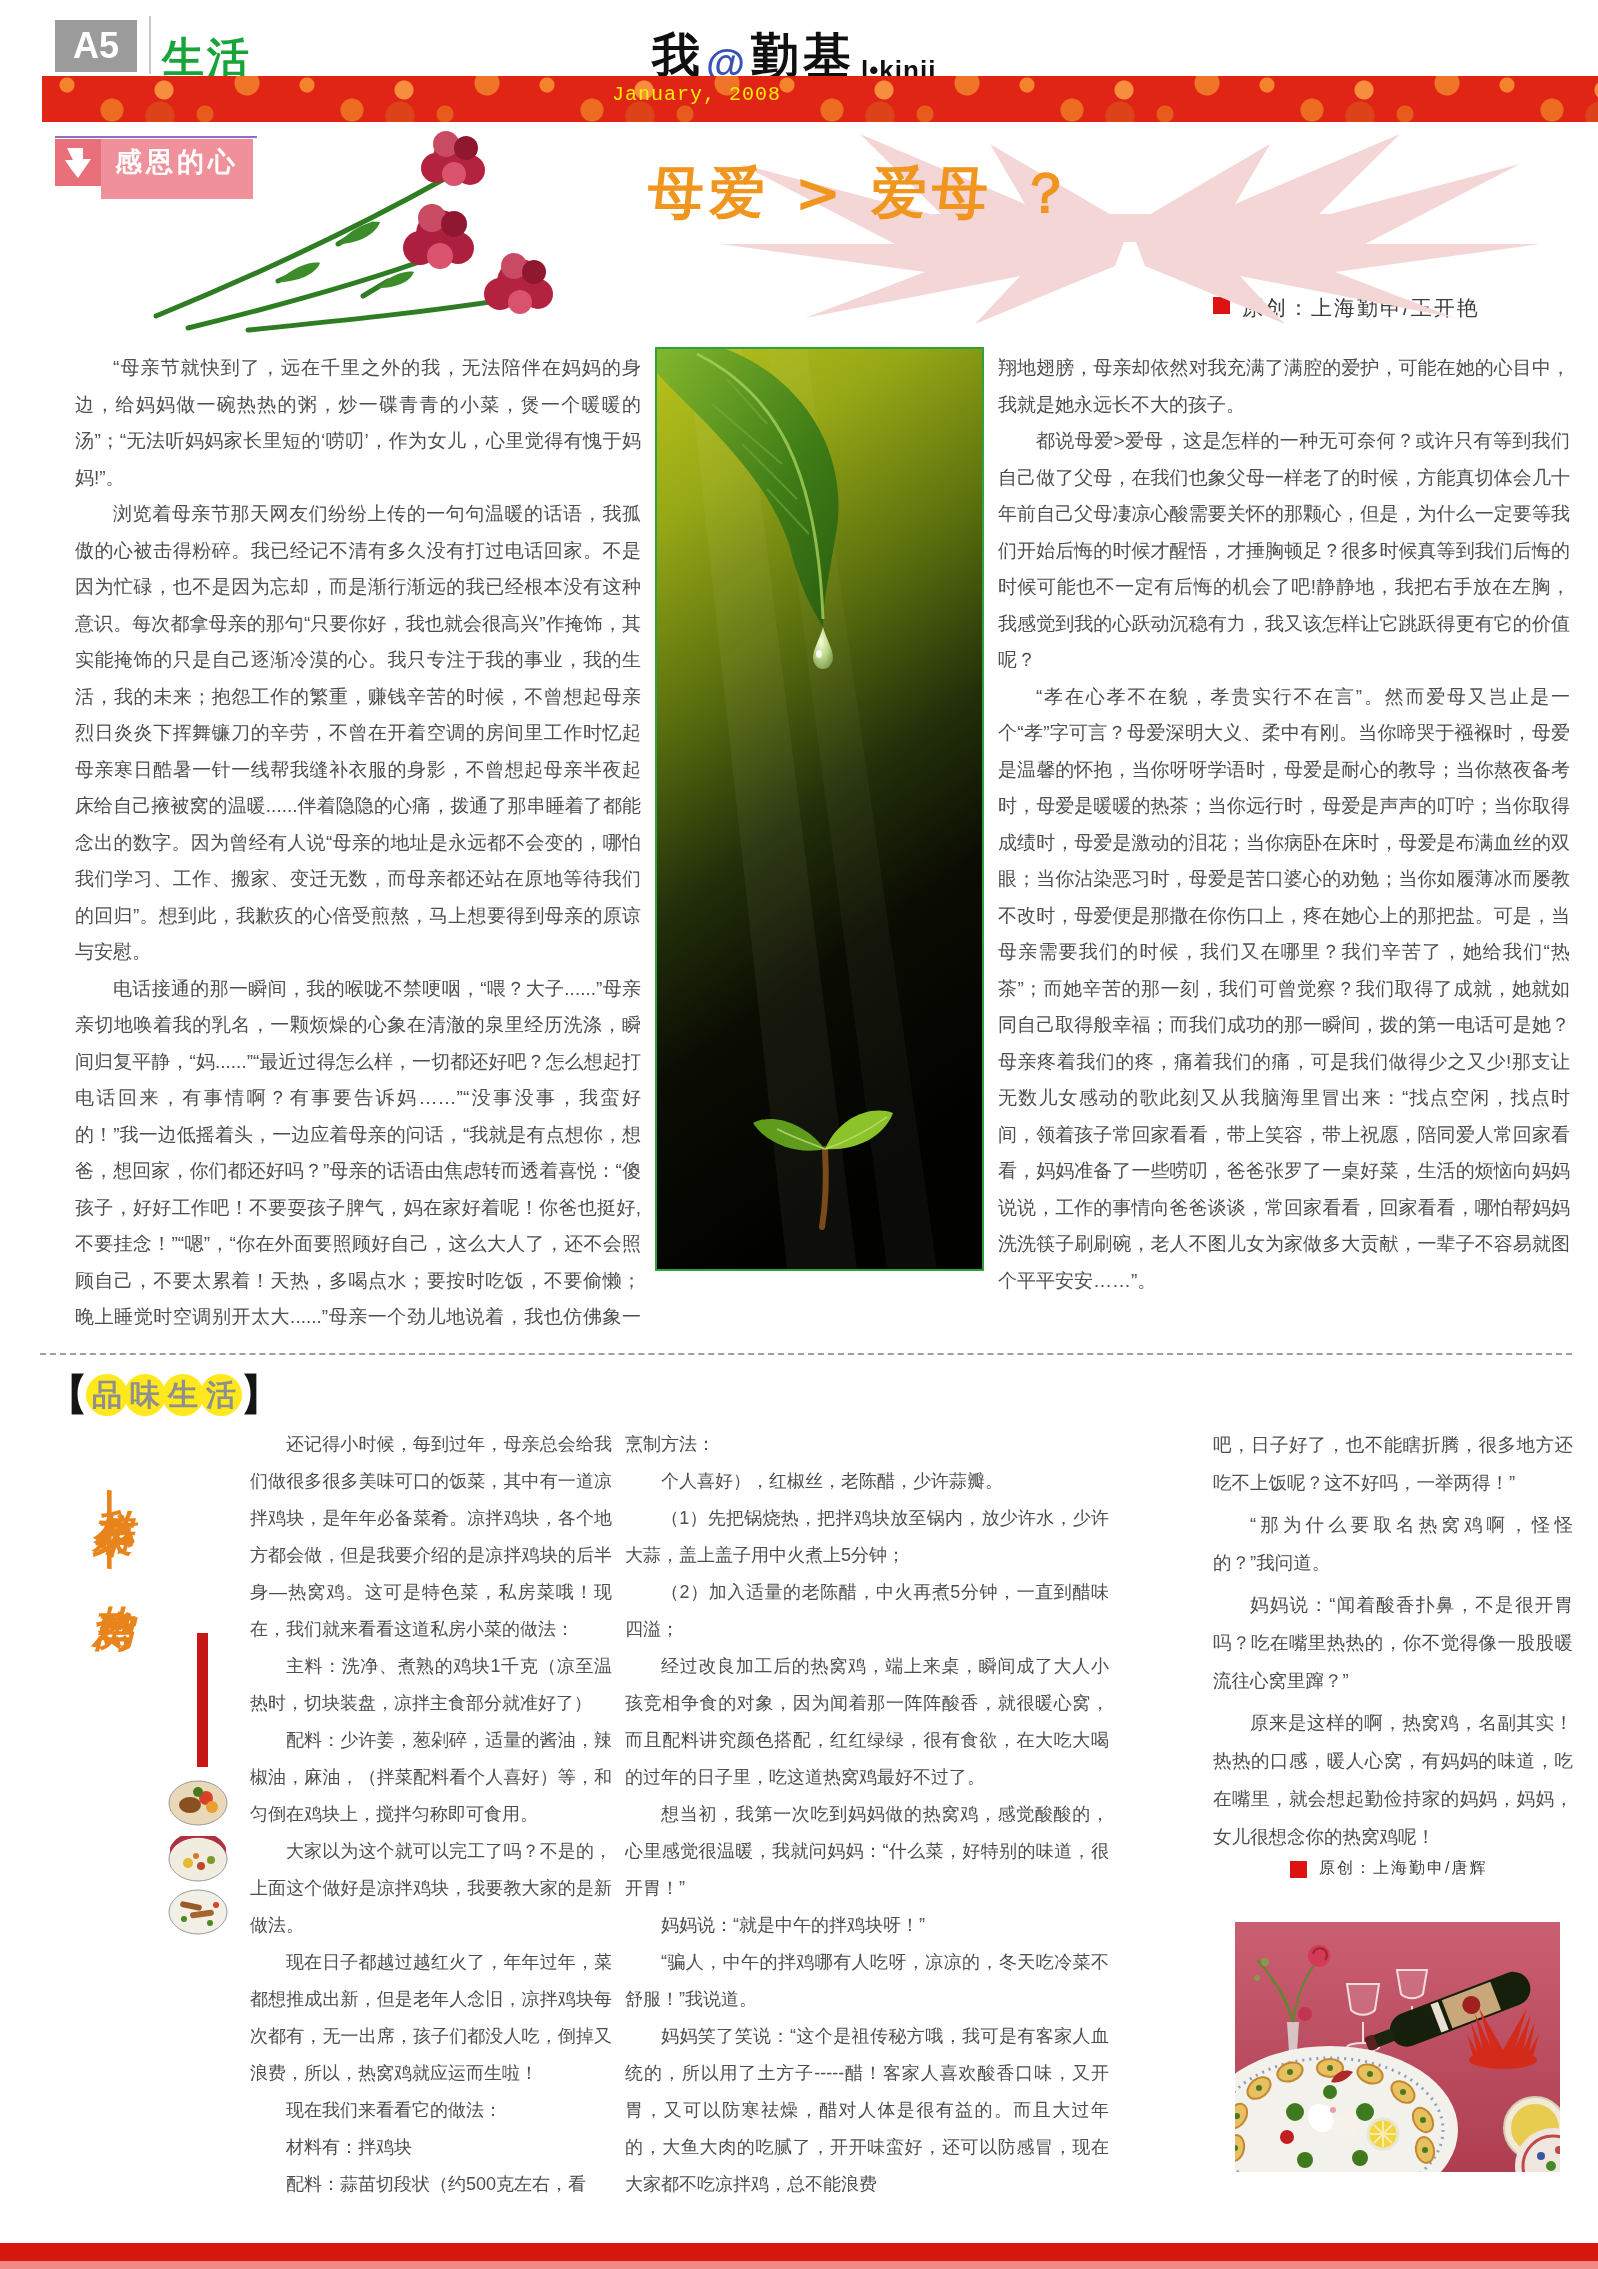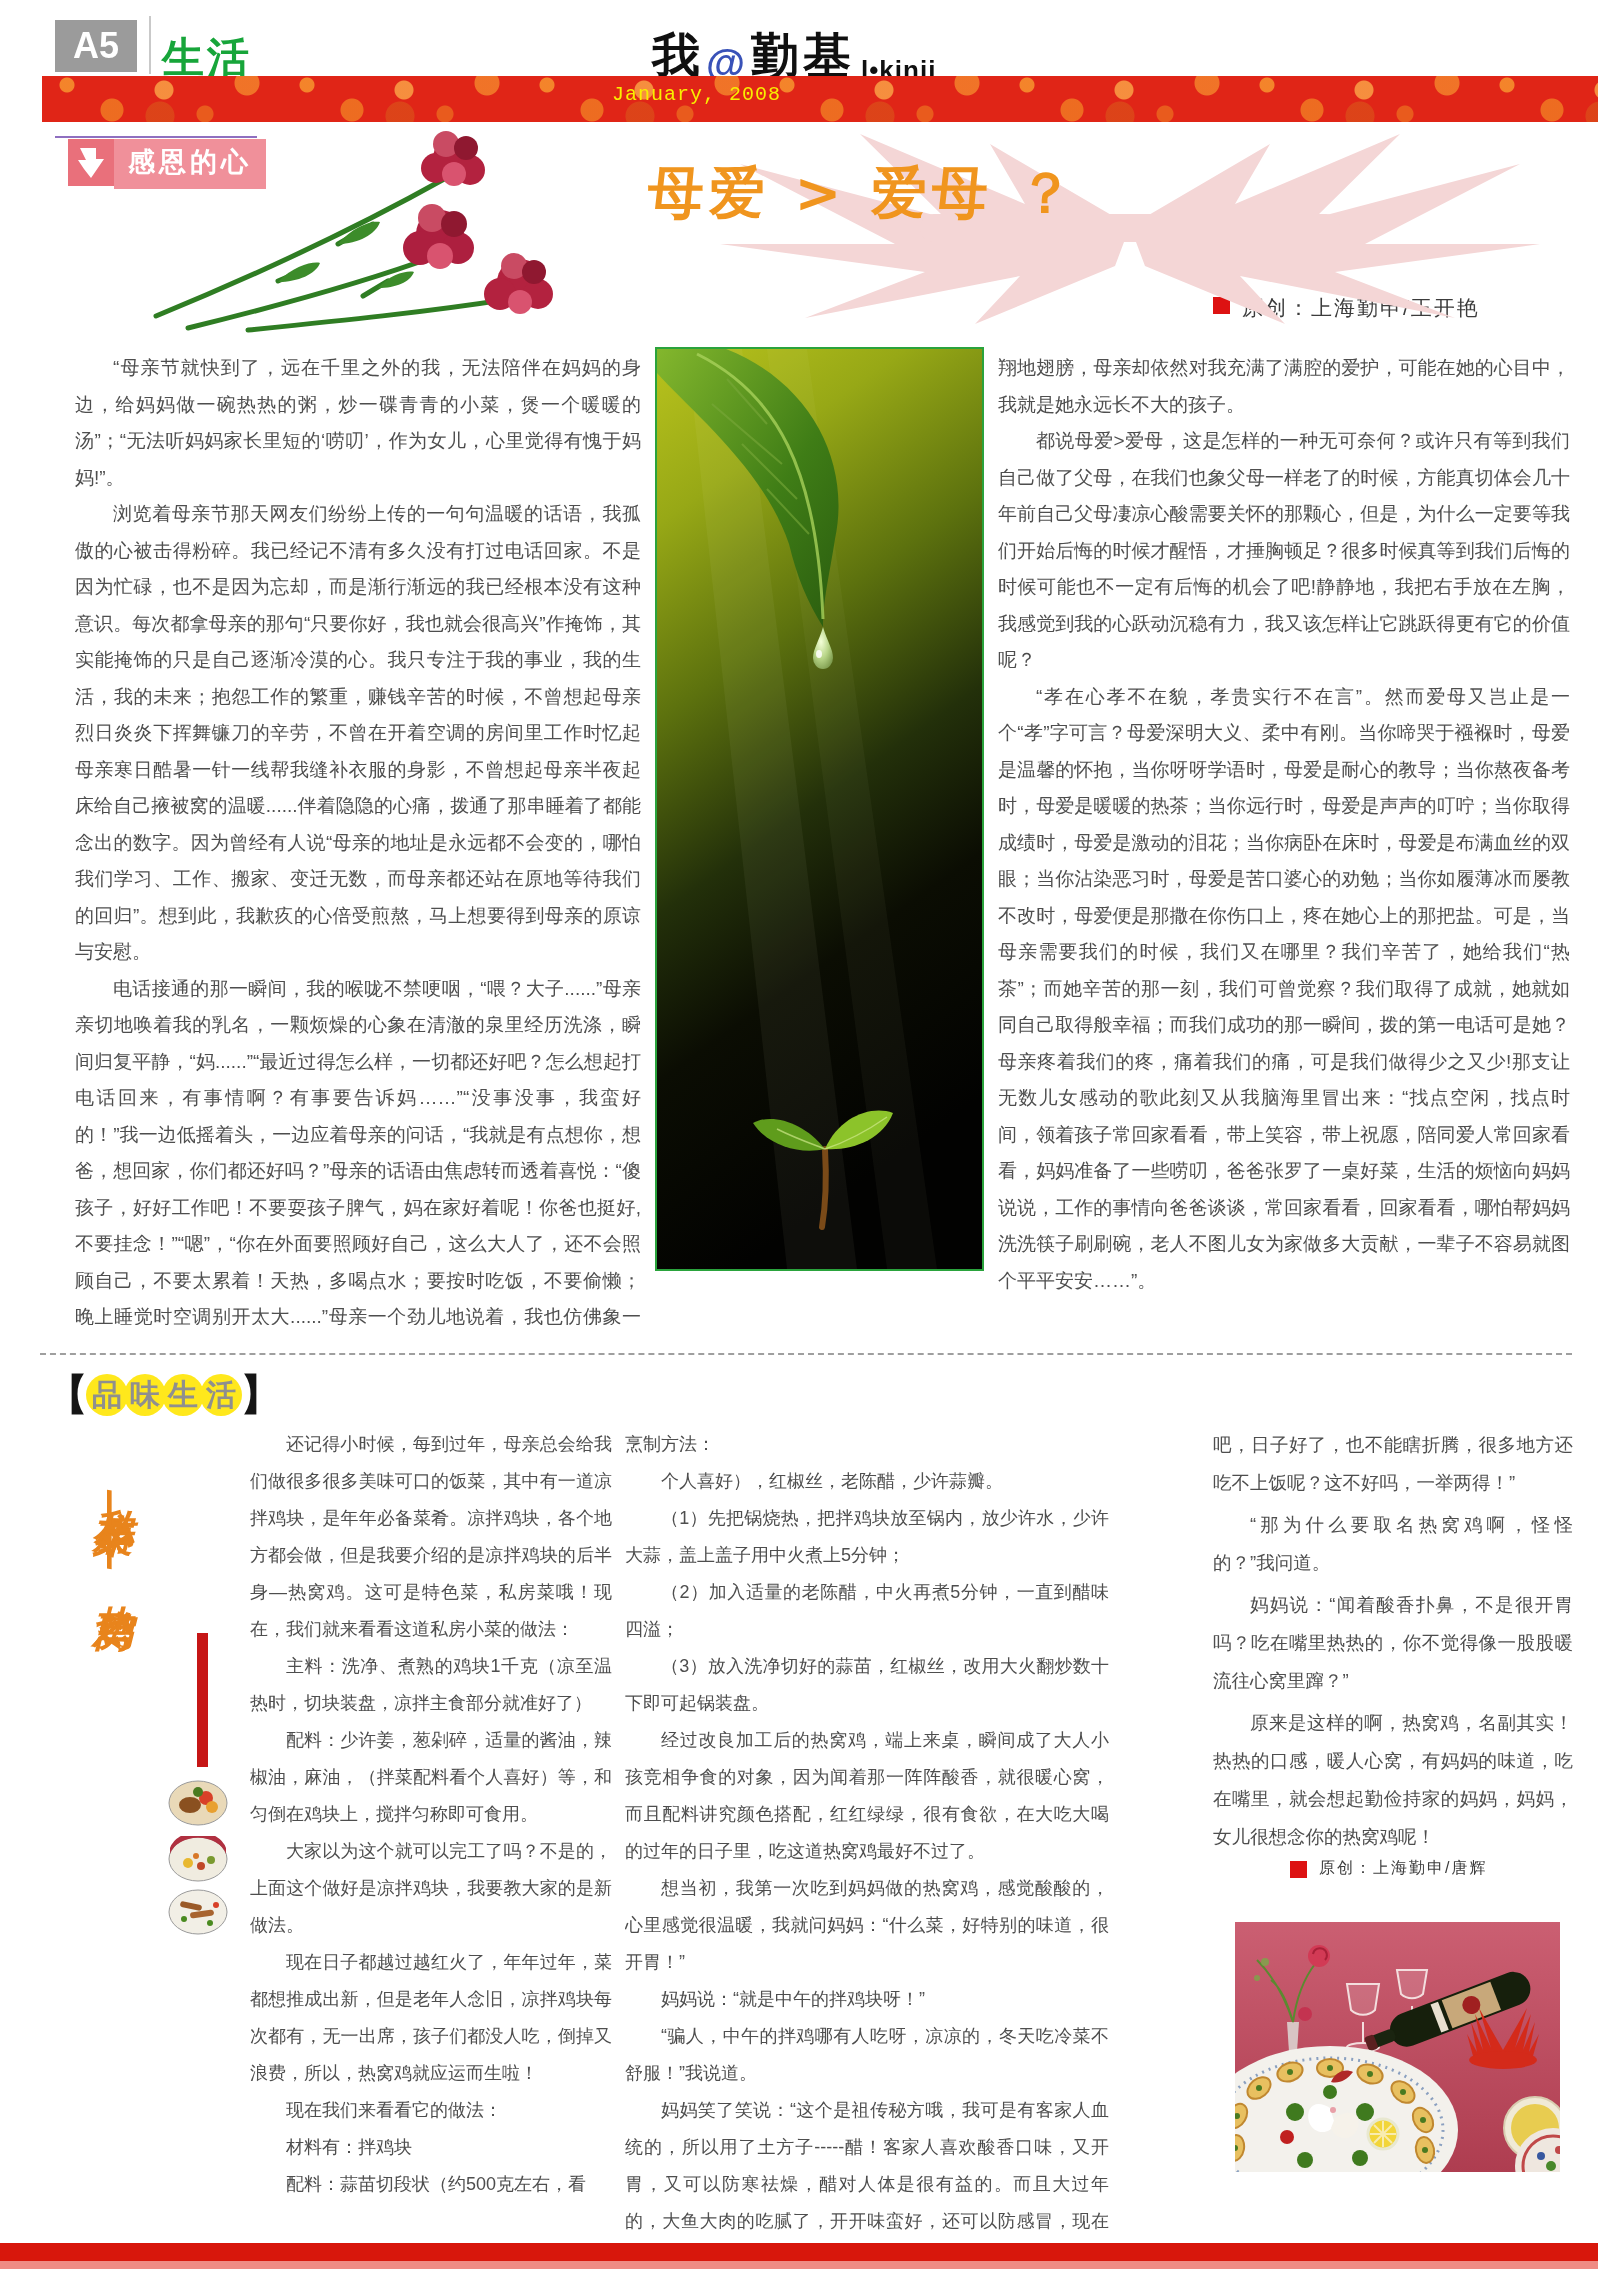--- a/index.html
+++ b/index.html
@@ -23,21 +23,21 @@
       radial-gradient(circle at 70px 34px, rgba(240,120,35,.85) 0 11px, transparent 12px),
       radial-gradient(circle at 122px 14px,rgba(250,160,70,.85) 0 9px,  transparent 10px),
       radial-gradient(circle at 163px 38px,rgba(235,105,30,.8) 0 8px,  transparent 9px),
       radial-gradient(circle at 205px 7px, rgba(246,142,45,.75) 0 12px, transparent 13px),
       radial-gradient(circle at 118px 40px,rgba(220,70,25,.9) 0 14px, transparent 15px);
     background-size:240px 46px;}
   .banner-date{left:612px;top:83px;font-size:20px;color:#f8ef00;letter-spacing:1px;font-family:Liberation Mono, monospace;}
 
   
   .purpleline{left:55px;top:136px;width:202px;height:2px;background:#8f6fc0;}
-  .tagbox{left:55px;top:139px;height:50px;display:flex;margin-left:13px;}
+  .tagbox{left:55px;top:139px;height:60px;display:flex;}
   .tagicon{width:46px;height:47px;background:#e9707b;display:flex;align-items:center;justify-content:center;}
   .taglabel{background:#f0909a;color:#ffffff;font-size:27px;font-weight:bold;
             letter-spacing:4px;line-height:47px;padding:0 14px;}
 
   
   .main-title{left:648px;top:156px;font-size:56px;font-weight:900;color:#f0951e;
               letter-spacing:5px;z-index:3;font-family:"DejaVu Sans",sans-serif;}
   .burst{left:690px;top:126px;z-index:1;}
   .flowers{left:128px;top:116px;z-index:2;}
 
@@ -253,21 +253,20 @@
       <p>现在日子都越过越红火了，年年过年，菜都想推成出新，但是老年人念旧，凉拌鸡块每次都有，无一出席，孩子们都没人吃，倒掉又浪费，所以，热窝鸡就应运而生啦！</p>
       <p>现在我们来看看它的做法：</p>
       <p>材料有：拌鸡块</p>
       <p>配料：蒜苗切段状（约500克左右，看</p>
     </div>
   <div class="abs tcol c2 cont" data-bind-list="section2.col2">
       <p>烹制方法：</p>
       <p>个人喜好），红椒丝，老陈醋，少许蒜瓣。</p>
       <p>（1）先把锅烧热，把拌鸡块放至锅内，放少许水，少许大蒜，盖上盖子用中火煮上5分钟；</p>
       <p>（2）加入适量的老陈醋，中火再煮5分钟，一直到醋味四溢；</p>
-      <p>（3）放入洗净切好的蒜苗，红椒丝，改用大火翻炒数十下即可起锅装盘。</p>
       <p>经过改良加工后的热窝鸡，端上来桌，瞬间成了大人小孩竞相争食的对象，因为闻着那一阵阵酸香，就很暖心窝，而且配料讲究颜色搭配，红红绿绿，很有食欲，在大吃大喝的过年的日子里，吃这道热窝鸡最好不过了。</p>
       <p>想当初，我第一次吃到妈妈做的热窝鸡，感觉酸酸的，心里感觉很温暖，我就问妈妈：“什么菜，好特别的味道，很开胃！”</p>
       <p>妈妈说：“就是中午的拌鸡块呀！”</p>
       <p>“骗人，中午的拌鸡哪有人吃呀，凉凉的，冬天吃冷菜不舒服！”我说道。</p>
       <p>妈妈笑了笑说：“这个是祖传秘方哦，我可是有客家人血统的，所以用了土方子-----醋！客家人喜欢酸香口味，又开胃，又可以防寒祛燥，醋对人体是很有益的。而且大过年的，大鱼大肉的吃腻了，开开味蛮好，还可以防感冒，现在大家都不吃凉拌鸡，总不能浪费</p>
     </div>
   <div class="abs tcol c3 cont" data-bind-list="section2.col3">
       <p>吧，日子好了，也不能瞎折腾，很多地方还吃不上饭呢？这不好吗，一举两得！”</p>
       <p>“那为什么要取名热窝鸡啊，怪怪的？”我问道。</p>
       <p>妈妈说：“闻着酸香扑鼻，不是很开胃吗？吃在嘴里热热的，你不觉得像一股股暖流往心窝里蹿？”</p>

